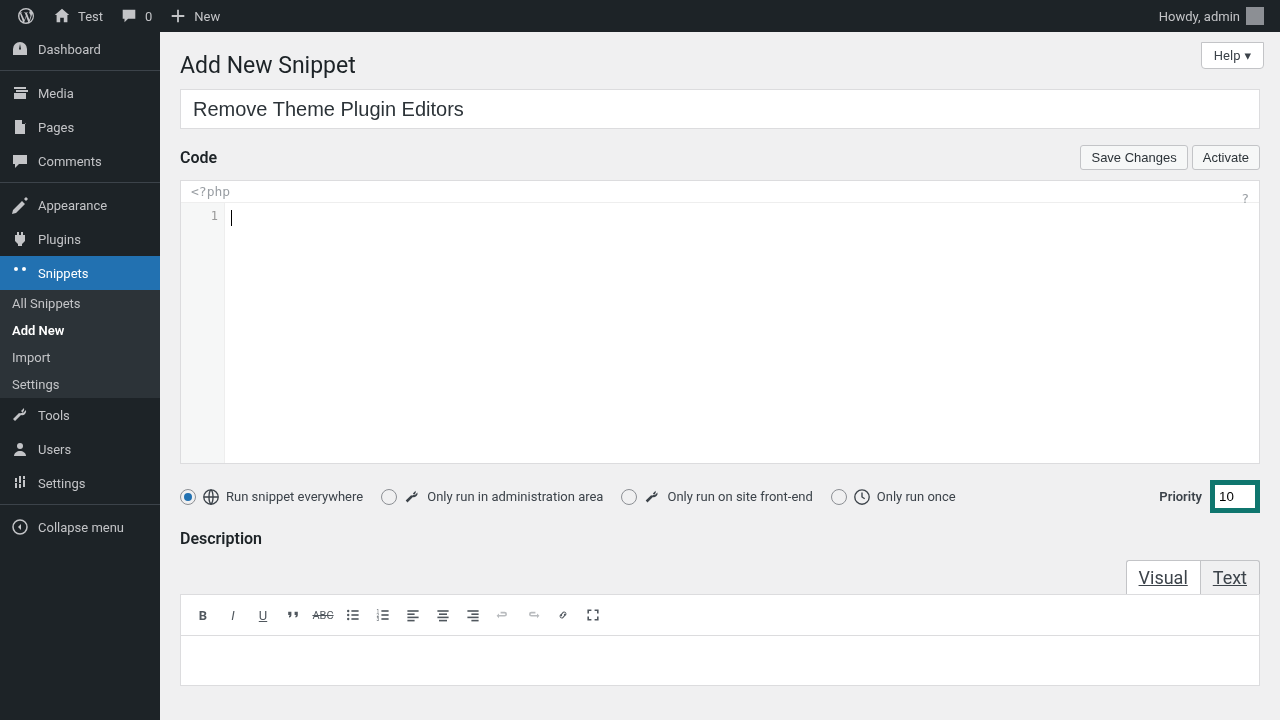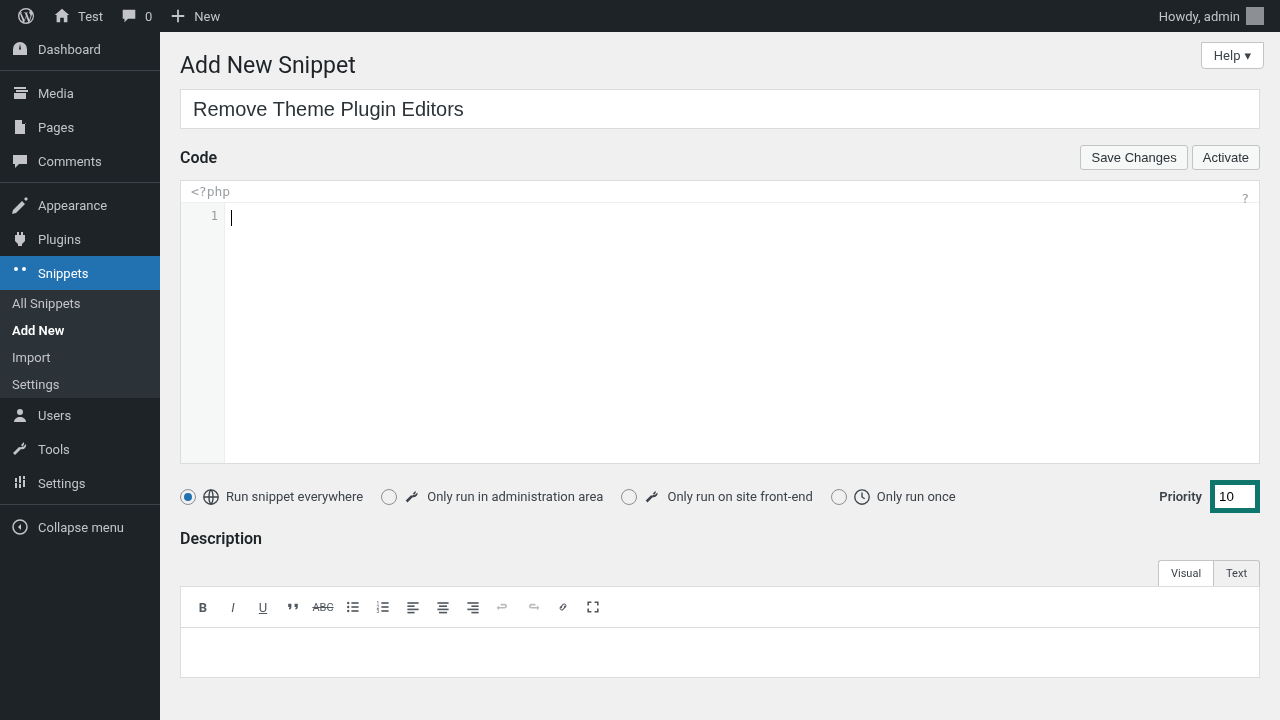--- a/index.html
+++ b/index.html
@@ -53,21 +53,21 @@
 .scope-row { display: flex; align-items: center; gap: 18px; margin: 16px 0; justify-content: space-between; }
 .scope-option { display: flex; align-items: center; gap: 6px; cursor: pointer; }
 .radio { width: 16px; height: 16px; border: 1px solid #8c8f94; border-radius: 50%; display: flex; align-items: center; justify-content: center; }
 .radio.checked::after { content: ''; width: 8px; height: 8px; background: #2271b1; border-radius: 50%; }
 .scope-icon { width: 18px; height: 18px; display: flex; align-items: center; justify-content: center; color: #3c434a; }
 .priority { margin-left: auto; display: flex; align-items: center; gap: 8px; font-weight: 600; }
 .priority input { width: 50px; padding: 4px; border: 5px solid #0f766e; text-align: left; background: #fff; }
 
 
 .desc-tabs { display: flex; justify-content: flex-end; }
-.desc-tab { padding: 6px 12px; border: 1px solid #c3c4c7; background: #f0f0f1; border-bottom: none; cursor: pointer; font-size: 11px; }
+.desc-tab { padding: 6px 12px; border: 1px solid #c3c4c7; background: #f0f0f1; border-bottom: none; cursor: pointer; font-size: 18px; text-decoration: underline; }
 .desc-tab.active { background: #fff; }
 .desc-tab:first-child { border-radius: 3px 0 0 0; border-right: none; }
 .desc-tab:last-child { border-radius: 0 3px 0 0; }
 .editor-toolbar { background: #fff; border: 1px solid #dcdcde; padding: 6px 8px; display: flex; gap: 2px; }
 .tb-btn { width: 28px; height: 28px; display: flex; align-items: center; justify-content: center; cursor: pointer; border-radius: 2px; color: #50575e; }
 .editor-content { background: #fff; border: 1px solid #dcdcde; border-top: none; min-height: 50px; }
 
 svg { display: block; }
 </style>
 </head>
@@ -178,33 +178,33 @@
     </div>
     <div class="submenu">
       <div class="submenu-item">All Snippets</div>
       <div class="submenu-item current">Add New</div>
       <div class="submenu-item">Import</div>
       <div class="submenu-item">Settings</div>
     </div>
     <div class="menu-item top">
       <span class="menu-icon">
           <svg width="20" height="20" viewBox="0 0 20 20" fill="currentColor">
+            <path d="M14 3a4 4 0 01-5 5l-6 6 2 2 6-6a4 4 0 005-5l-3 3-2-2z"></path>
+          </svg>
+        </span>
+      <span>Tools</span>
+    </div>
+    <div class="menu-item top">
+      <span class="menu-icon">
+          <svg width="20" height="20" viewBox="0 0 20 20" fill="currentColor">
             <circle cx="10" cy="7" r="3"></circle>
             <path d="M4 17c0-3 3-5 6-5s6 2 6 5z"></path>
           </svg>
         </span>
       <span>Users</span>
-    </div>
-    <div class="menu-item top">
-      <span class="menu-icon">
-          <svg width="20" height="20" viewBox="0 0 20 20" fill="currentColor">
-            <path d="M14 3a4 4 0 01-5 5l-6 6 2 2 6-6a4 4 0 005-5l-3 3-2-2z"></path>
-          </svg>
-        </span>
-      <span>Tools</span>
     </div>
     <div class="menu-item top">
       <span class="menu-icon">
           <svg width="20" height="20" viewBox="0 0 20 20" fill="currentColor">
             <path d="M5 5h2v4H5zm0 5h2v5H5zm4-7h2v7H9zm0 8h2v4H9zm4-8h2v3h-2zm0 4h2v7h-2z"></path>
           </svg>
         </span>
       <span>Settings</span>
     </div>
     <div class="menu-separator"></div>

